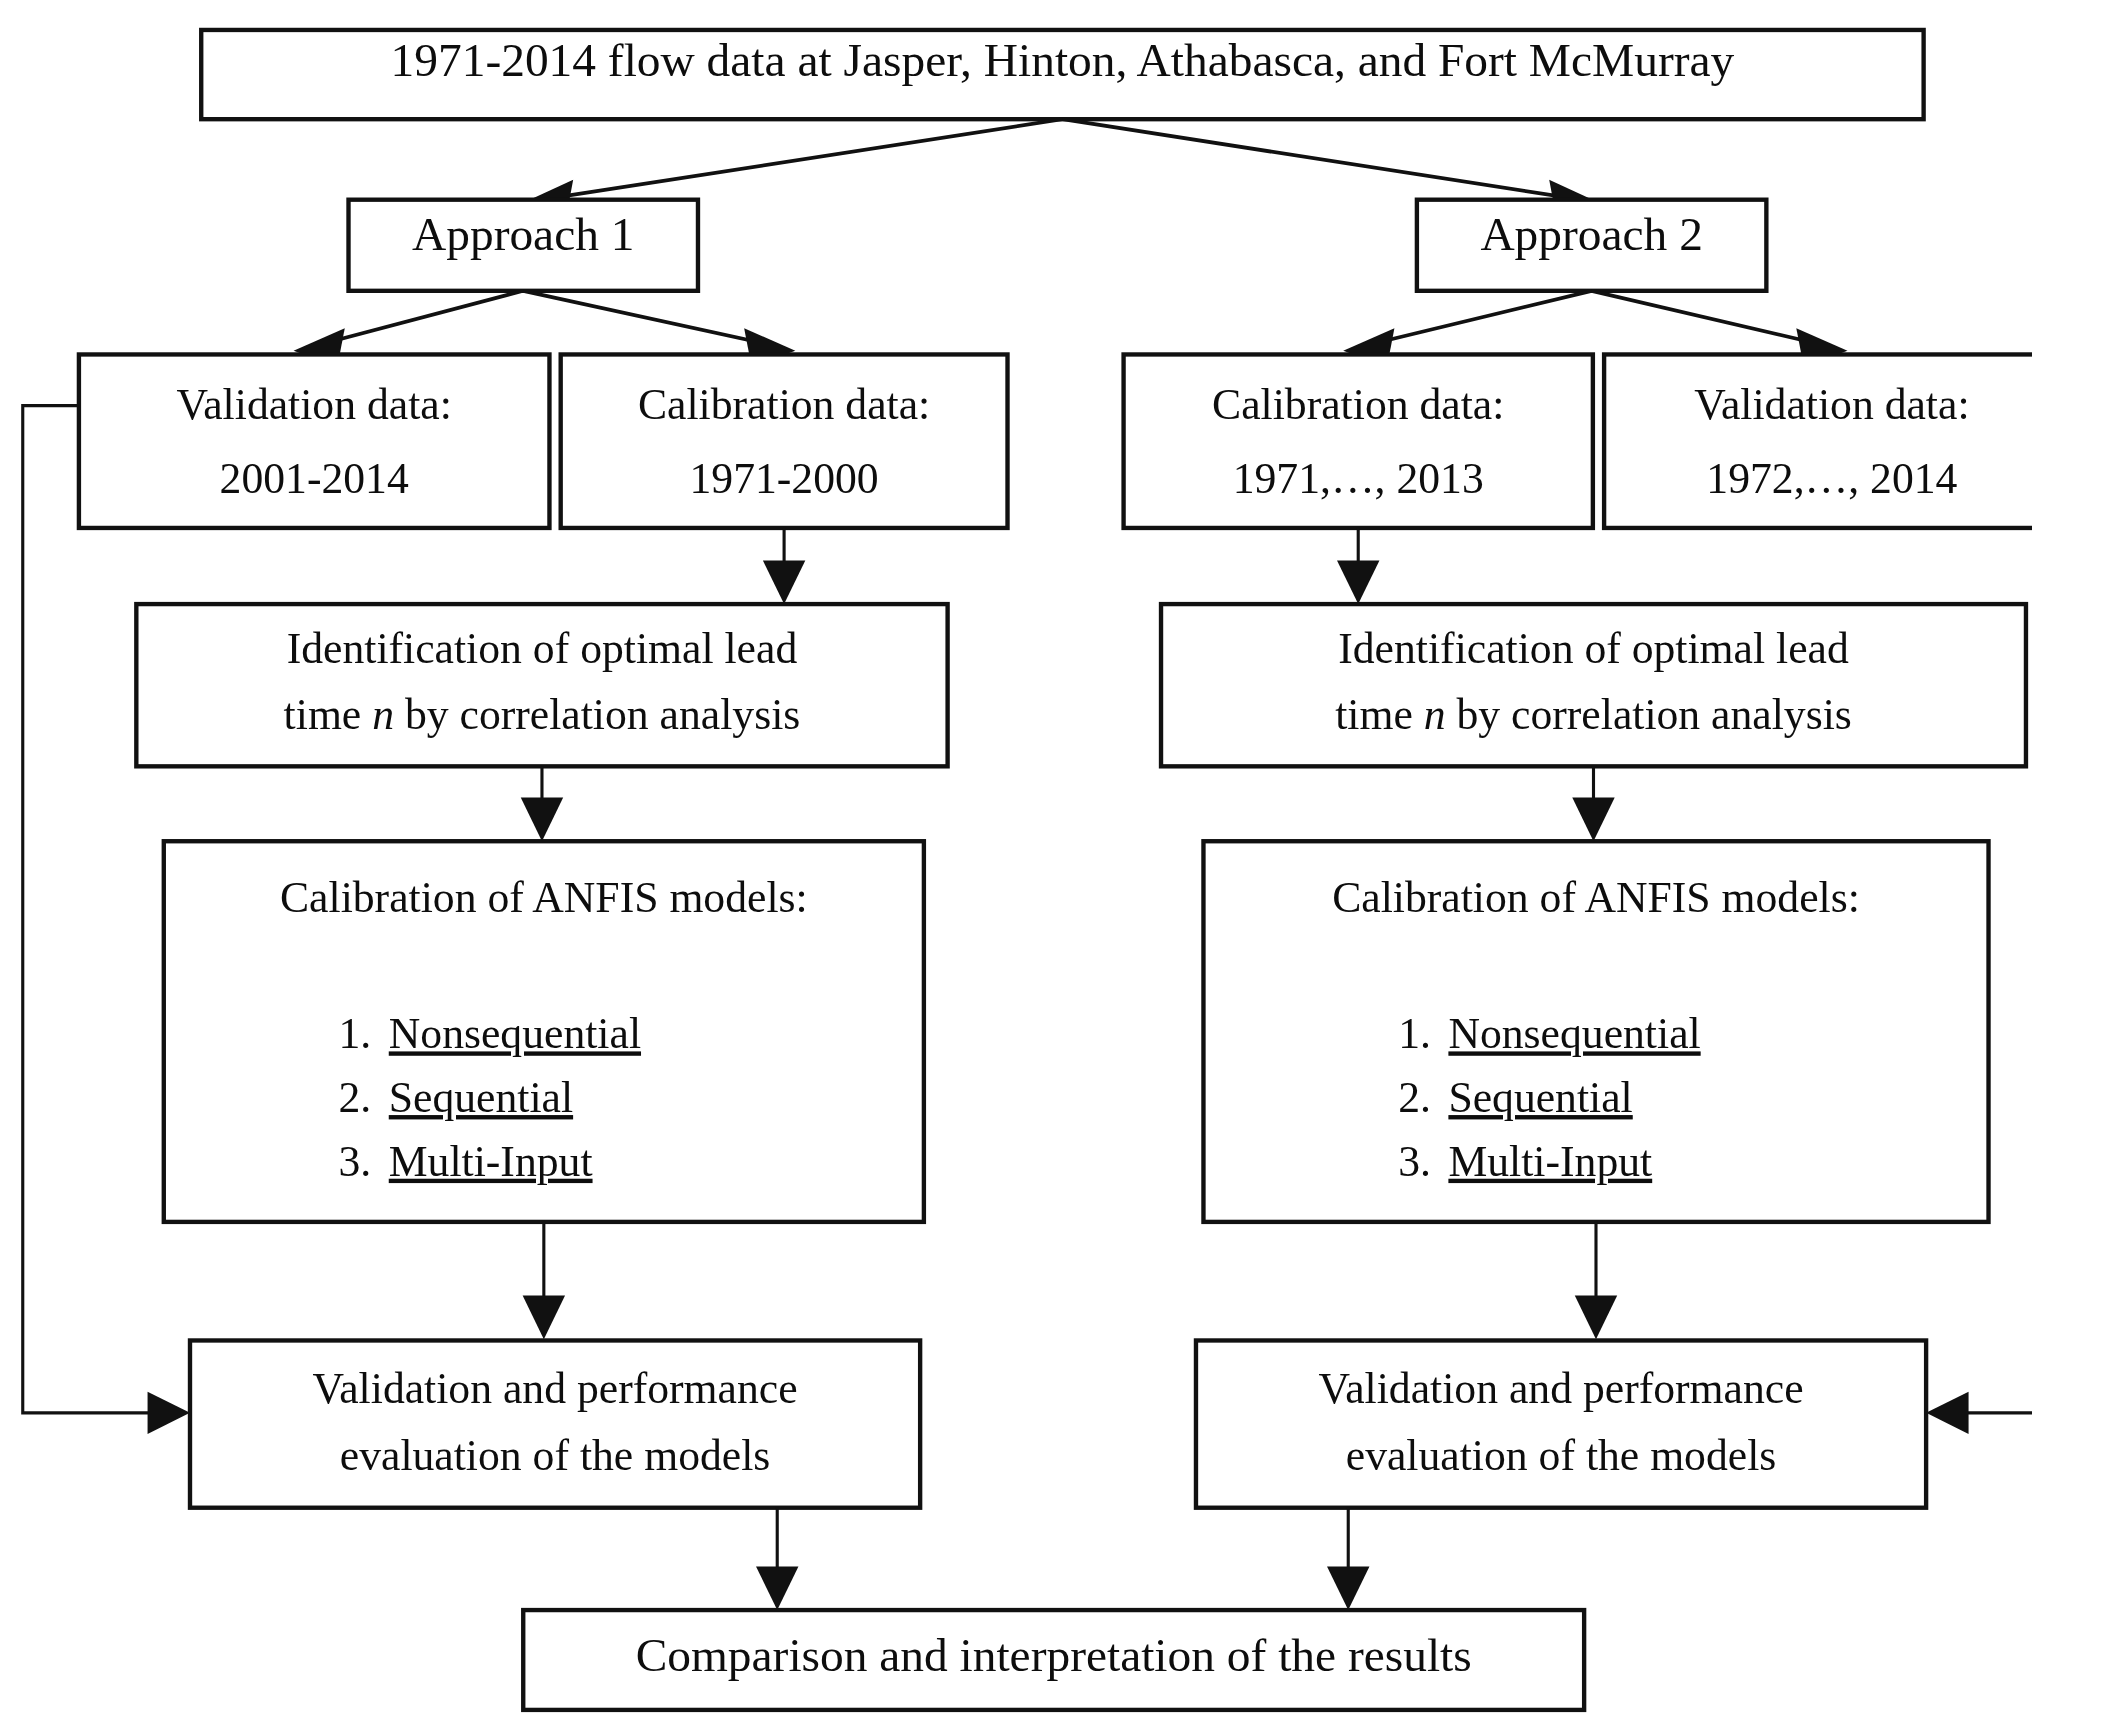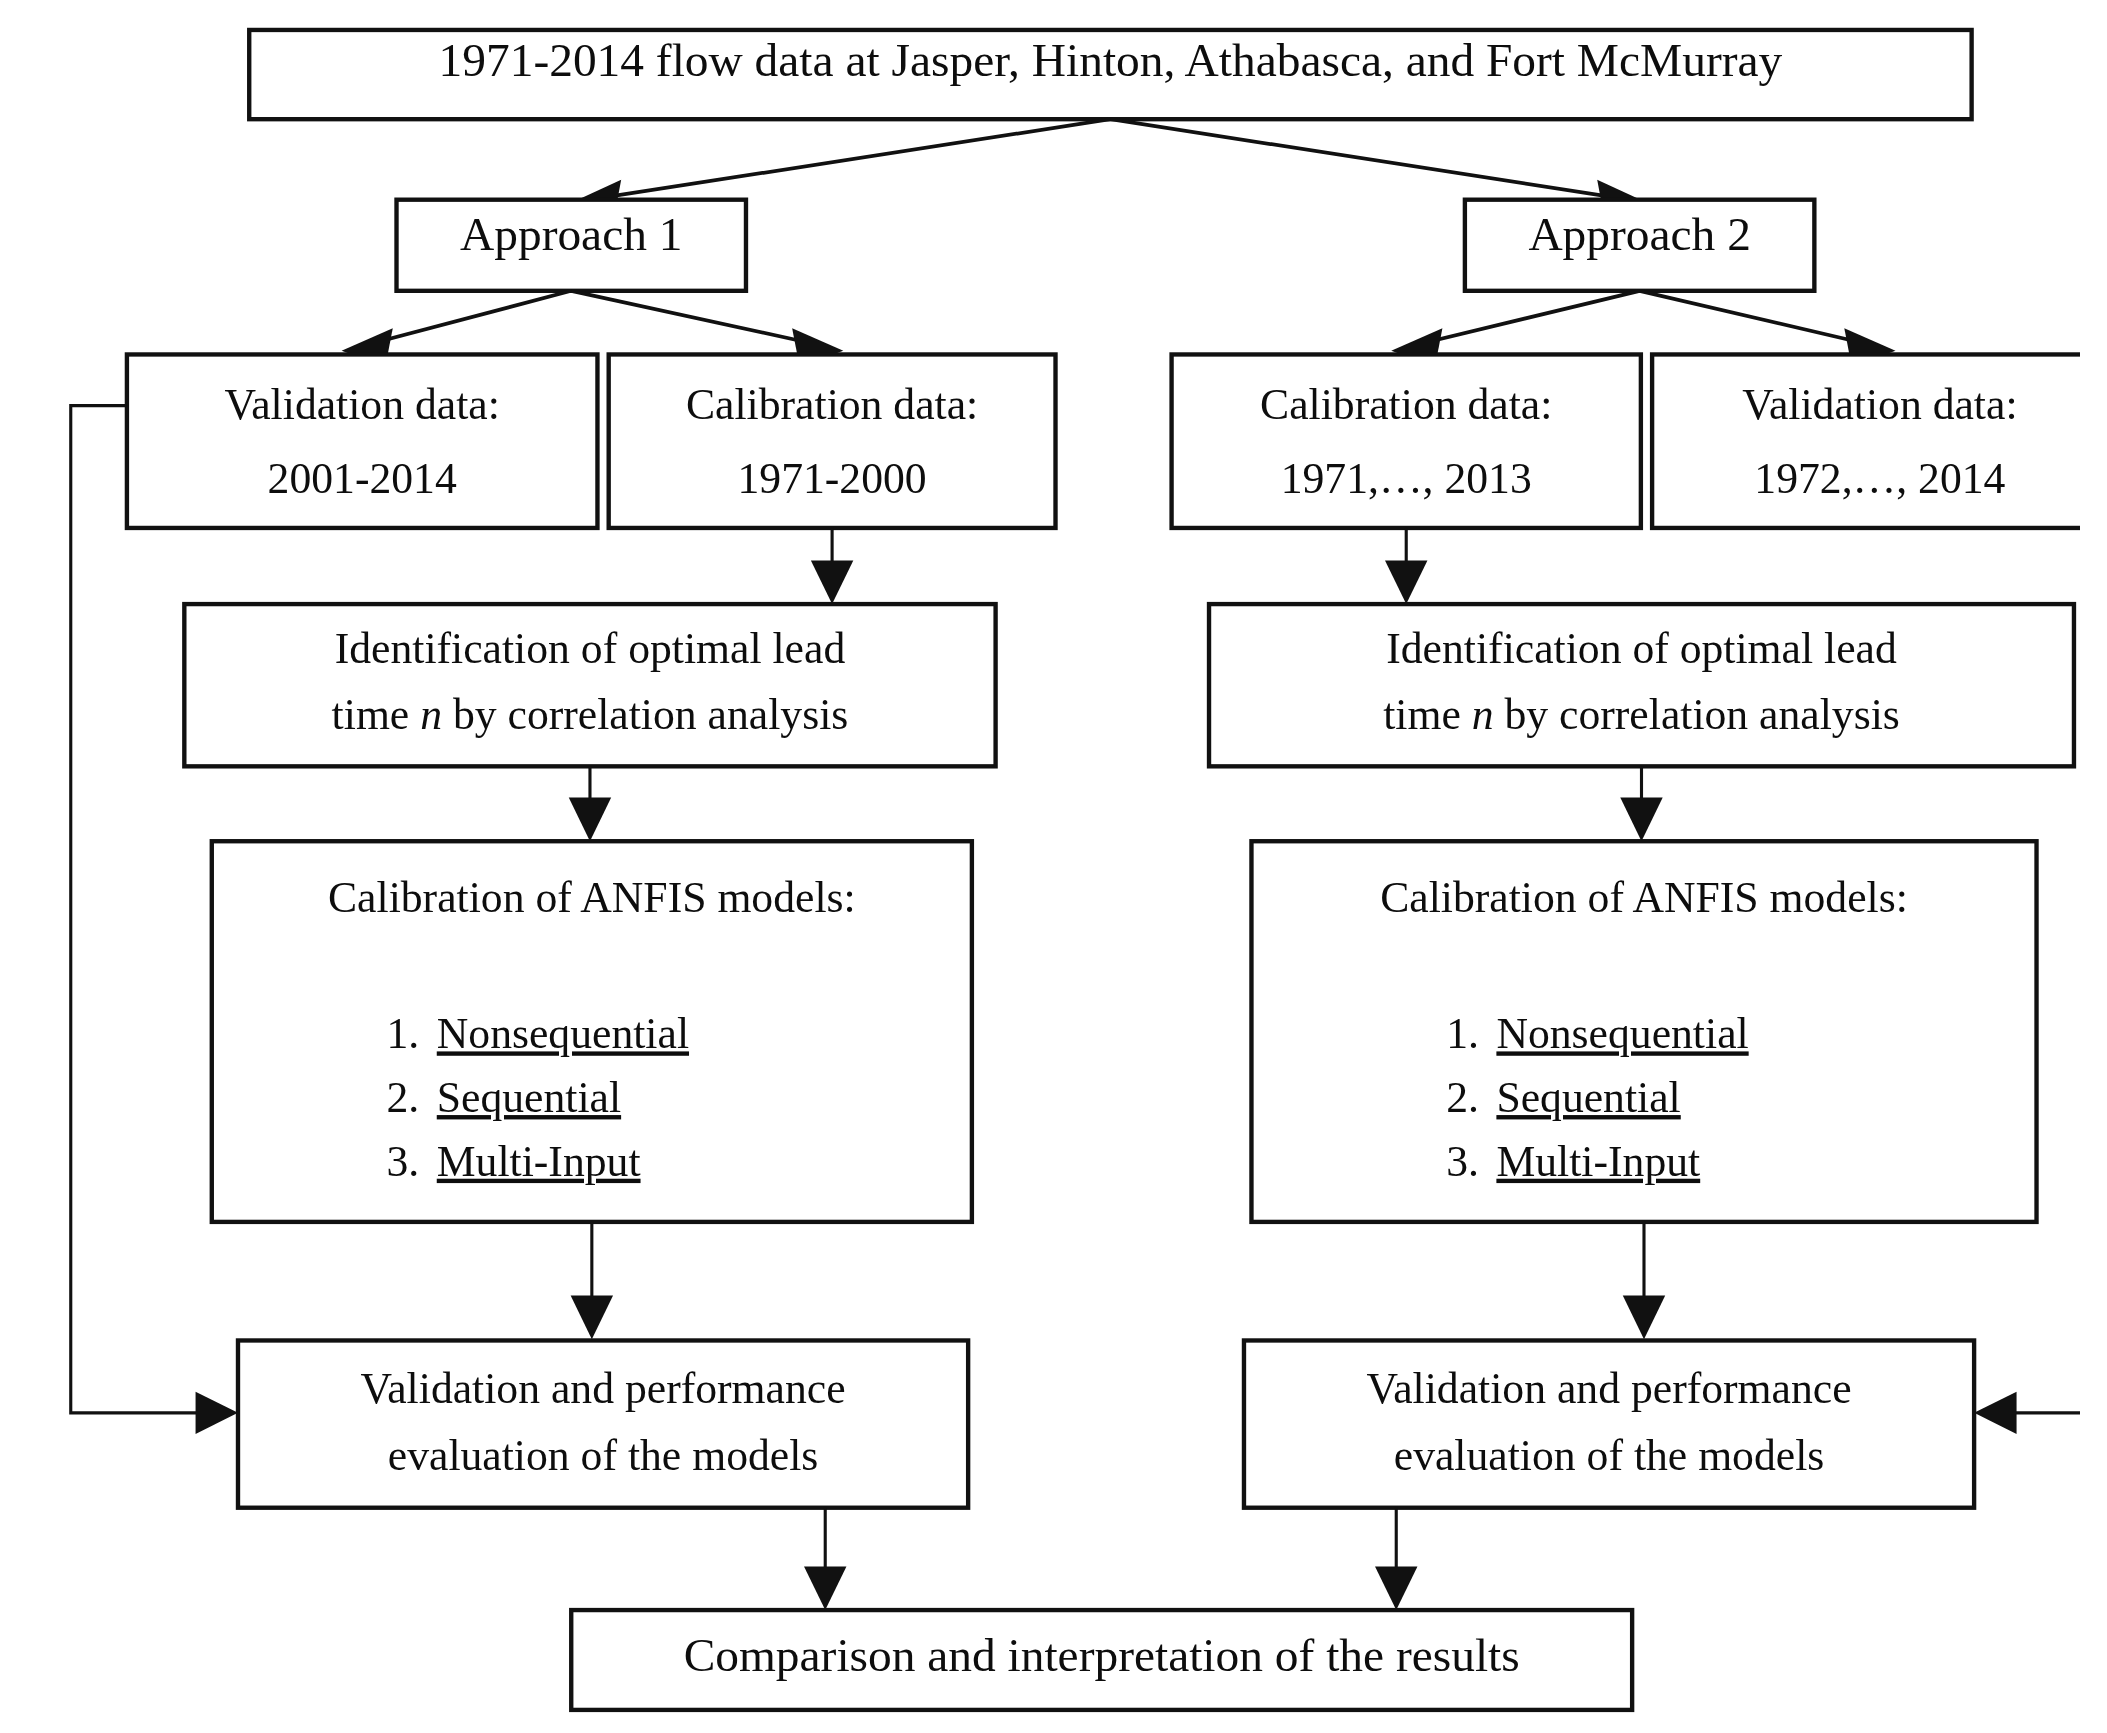--- a/index.html
+++ b/index.html
@@ -7,21 +7,20 @@
     padding: 0;
     background: #ffffff;
   }
   #page {
     position: relative;
     width: 2032px;
     height: 1733px;
     background: #ffffff;
     overflow: hidden;
     font-family: "Liberation Serif", "DejaVu Serif", serif;
-    margin-left: 48px;
   }
   svg.flow {
     position: absolute;
     top: 0;
     left: 0;
     width: 2108px;
     height: 1733px;
   }
   .box {
     fill: #ffffff;

